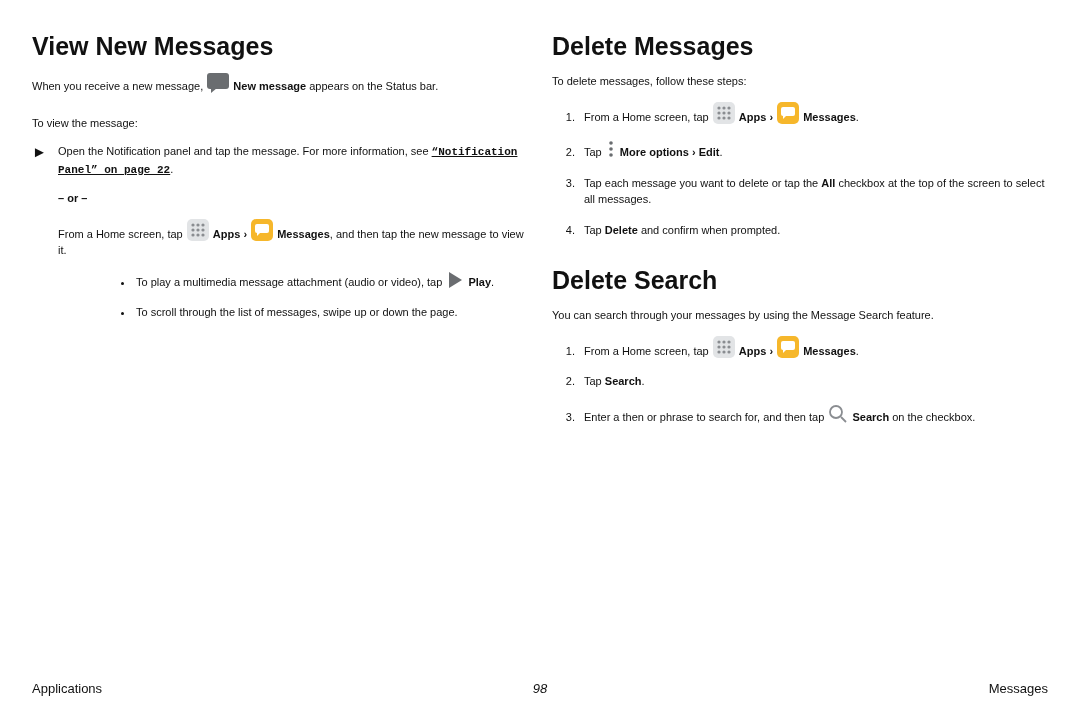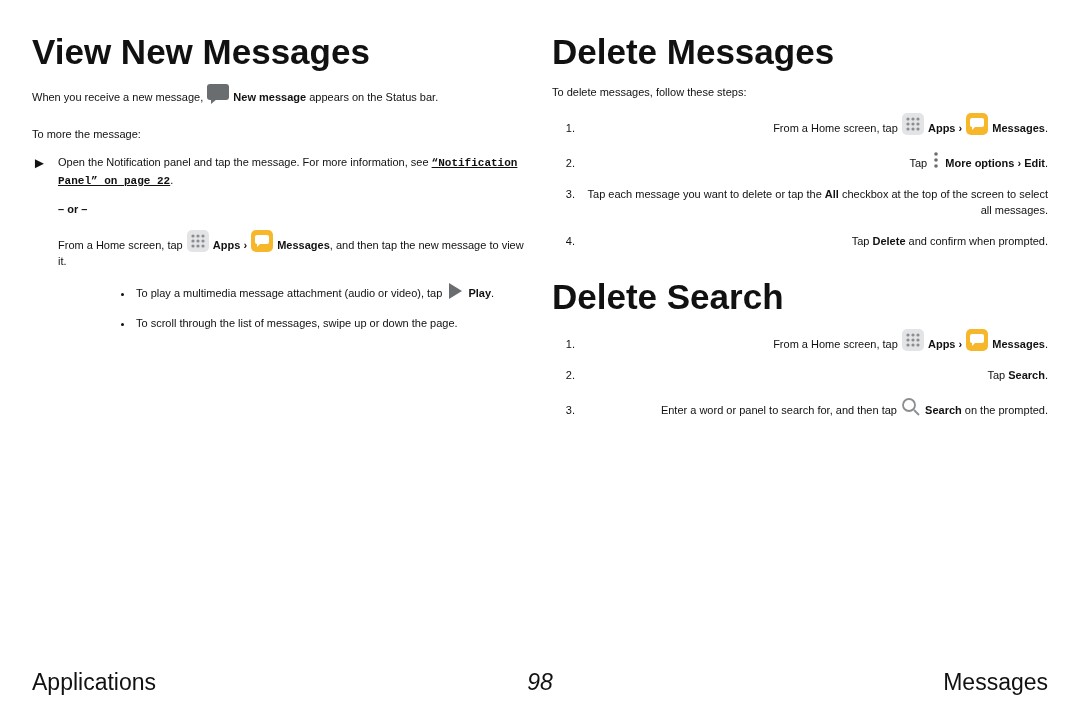--- a/index.html
+++ b/index.html
@@ -14,50 +14,50 @@
 }
 .content {
   flex: 1;
   display: flex;
   gap: 24px;
 }
 .col {
   flex: 1;
 }
 h1 {
-  font-size: 35px;
+  font-size: 25px;
   font-weight: 700;
   margin-bottom: 12px;
 }
 .section + .section { margin-top: 28px; }
 p, li {
   font-size: 11px;
   line-height: 1.5;
 }
 .intro-p { margin-bottom: 20px; }
 .lead-p { margin-bottom: 12px; }
 .bold { font-weight: 700; }
 .link { text-decoration: underline; font-weight: 700; font-family: Liberation Mono, monospace; }
 ol { list-style: decimal; padding-left: 26px; }
-ol > li { padding-left: 6px; margin-bottom: 14px; text-align: right; }
+ol > li { padding-left: 6px; margin-bottom: 14px; }
 ul.sub { list-style: disc; padding-left: 44px; margin-top: 12px; }
 ul.sub > li { padding-left: 2px; margin-bottom: 14px; margin-left: 32px; }
 .arrow-item { display: flex; }
 .arrow-item .marker { width: 26px; flex-shrink: 0; font-size: 15px; }
 .arrow-body { flex: 1; }
 .icon {
   display: inline-block;
   vertical-align: -3px;
   margin: 0 1px;
 }
 .icon svg { display: block; }
 .chevron { font-weight: 700; }
 .footer {
   display: flex;
-  font-size: 23px;
+  font-size: 13px;
   padding-top: 10px;
 }
 .fctr { flex: 1; text-align: center; font-style: italic; }
 .fl { flex: 1; text-align: left; }
 .fr { flex: 1; text-align: right; }
 .or-line { margin: 12px 0 12px 0; font-weight: bold; }
 </style>
 </head>
 <body>
 
@@ -70,21 +70,21 @@
         <span>When you receive a new message, </span>
         <span class="icon">
           <svg width="22" height="20">
               <rect x="0" y="0" width="22" height="16" rx="3" fill="#6a6d70"></rect>
               <path d="M4 15 L4 20 L10 15 Z" fill="#6a6d70"></path>
             </svg>
         </span>
         <span class="bold">New message</span>
         <span> appears on the Status bar.</span>
       </p>
-      <p class="lead-p">To more the message:</p>
+      <p class="lead-p">To view the message:</p>
 
       <div class="arrow-item">
         <div class="marker">►</div>
         <div class="arrow-body">
           <p>
             <span>Open the Notification panel and tap the message. For more information, see </span>
             <span class="link">“Notification Panel” on page 22</span><span>.</span>
           </p>
           <p class="or-line">– or –</p>
           <p>
@@ -184,20 +184,21 @@
           <span>Tap each message you want to delete or tap the </span><span class="bold">All</span><span> checkbox at the top of the screen to select all messages.</span>
         </li>
         <li>
           <span>Tap </span><span class="bold">Delete</span><span> and confirm when prompted.</span>
         </li>
       </ol>
     </div>
 
     <div class="section">
       <h1>Delete Search</h1>
+      <p class="lead-p">You can search through your messages by using the Message Search feature.</p>
       <ol>
         <li>
           <span>From a Home screen, tap </span>
           <span class="icon">
             <svg width="22" height="22">
                 <rect x="0" y="0" width="22" height="22" rx="5" fill="#e2e4e6"></rect>
                 <g fill="#8a8d91">
                   <circle cx="6" cy="6" r="1.6"></circle>
                   <circle cx="11" cy="6" r="1.6"></circle>
                   <circle cx="16" cy="6" r="1.6"></circle>
@@ -218,28 +219,28 @@
                 <rect x="4" y="5" width="14" height="9" rx="2" fill="#fff"></rect>
                 <path d="M6 13 L6 17 L10 13 Z" fill="#fff"></path>
               </svg>
           </span>
           <span class="bold">Messages</span><span>.</span>
         </li>
         <li>
           <span>Tap </span><span class="bold">Search</span><span>.</span>
         </li>
         <li>
-          <span>Enter a word or panel to search for, and then tap </span>
+          <span>Enter a then or phrase to search for, and then tap </span>
           <span class="icon">
             <svg width="20" height="20">
                 <circle cx="8" cy="8" r="6" fill="none" stroke="#8a8d91" stroke-width="1.8"></circle>
                 <line x1="13" y1="13" x2="18" y2="18" stroke="#8a8d91" stroke-width="1.8"></line>
               </svg>
           </span>
-          <span class="bold">Search</span><span> on the prompted.</span>
+          <span class="bold">Search</span><span> on the checkbox.</span>
         </li>
       </ol>
     </div>
   </div>
 </div>
 
 <div class="footer">
   <div class="fl">Applications</div>
   <div class="fctr">98</div>
   <div class="fr">Messages</div>

